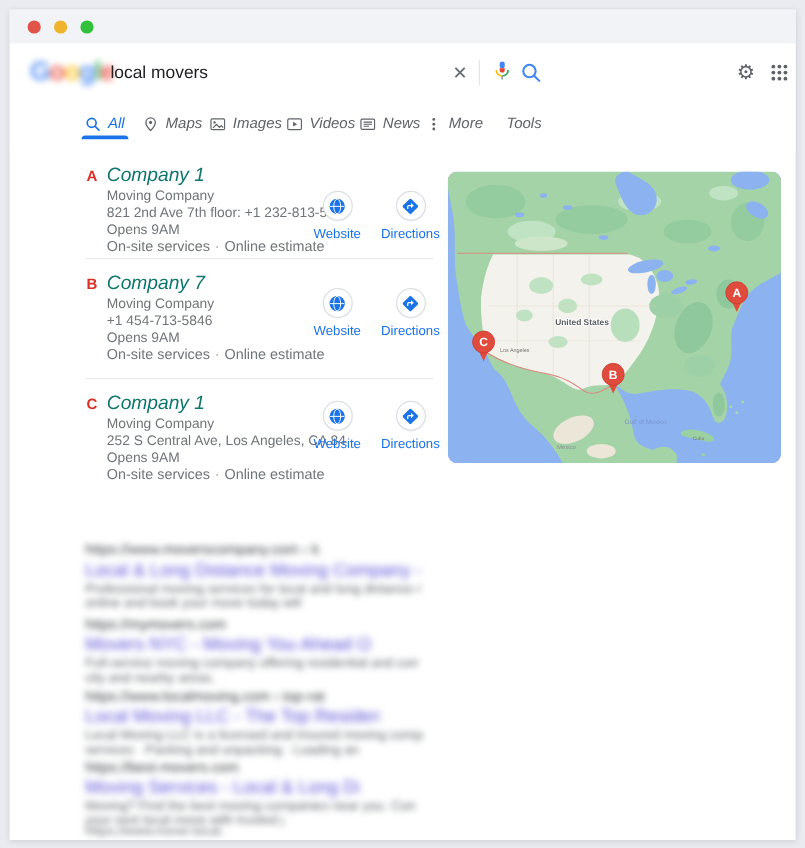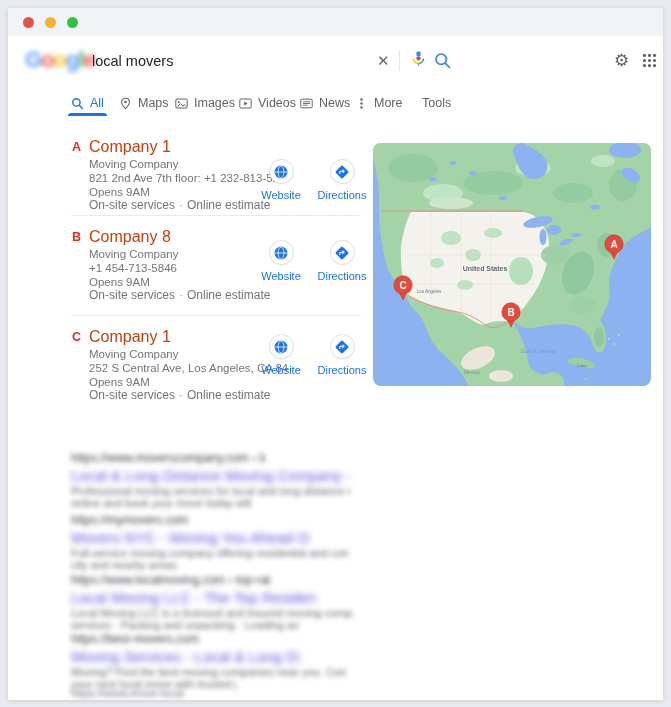--- a/index.html
+++ b/index.html
@@ -28,30 +28,30 @@
   .query{position:absolute;left:84px;top:0;height:49px;display:flex;align-items:center;
     font-size:14.5px;color:#202124;width:270px;}
   .hicon{position:absolute;top:0;height:49px;display:flex;align-items:center;cursor:pointer;}
   .clear-x{left:369px;font-size:15px;color:#646a71;}
   .vsep{position:absolute;left:391px;top:14px;width:1px;height:21px;background:#e3e6ea;}
   .mic{left:402px}.mag{left:425px}.gear{left:606px;font-size:17px;color:#5f6368;}
   .apps{left:634px}
   
   .tabsbar{position:absolute;left:0;top:77px;width:655px;height:41px;background:#fff;}
   .tab{position:absolute;top:9px;display:flex;align-items:center;gap:6px;
-    font-size:12.5px;color:#5f6368;cursor:pointer;height:18px;}
+    font-size:12.5px;color:#5f6368;cursor:pointer;height:18px;font-style:italic;}
   .tab svg{flex:0 0 auto;}
   .tab.active{color:#1a73e8;}
   .tab.active::after{content:"";position:absolute;left:-3px;right:-3px;top:19px;height:3px;
     background:#1a73e8;border-radius:3px 3px 0 0;}
   
   .lp-item{position:absolute;left:63px;width:300px;}
   .lp-marker{position:absolute;left:1px;top:3px;font-size:12.5px;font-weight:700;color:#d93025;}
   .lp-body{margin-left:18px;}
-  .lp-name{font-size:16px;line-height:20px;color:#c2410c;font-weight:500;cursor:pointer;}
+  .lp-name{font-size:16px;line-height:20px;color:#0f766e;font-weight:500;cursor:pointer;font-style:italic;}
   .lp-meta{font-size:11.5px;line-height:14px;color:#70757a;white-space:nowrap;overflow:hidden;max-width:200px;}
   .lp-services{font-size:12px;line-height:13px;color:#70757a;}
   .lp-sep{padding:0 4px;color:#9aa0a6;}
   .lp-divider{position:absolute;left:63px;width:290px;height:1px;background:#e9eaee;}
   .lp-actions{position:absolute;width:100px;display:flex;gap:25px;}
   .actbtn{display:flex;flex-direction:column;align-items:center;gap:5px;cursor:pointer;width:36px;}
   .actcircle{width:23px;height:23px;border-radius:50%;background:#fff;border:1px solid #dbdfe4;
     display:flex;align-items:center;justify-content:center;box-shadow:0 1px 1px rgba(0,0,0,.04);}
   .actlabel{font-size:11px;color:#1a73e8;}
   
@@ -200,21 +200,21 @@
         </div>
       <span class="actlabel">Directions</span>
     </div>
   </div>
 
   <div class="lp-divider" style="top:207px"></div>
 
   <div class="lp-item" style="top:219px">
     <span class="lp-marker">B</span>
     <div class="lp-body">
-      <div class="lp-name">Company 8</div>
+      <div class="lp-name">Company 7</div>
       <div class="lp-meta">Moving Company</div>
       <div class="lp-meta">+1 454-713-5846</div>
       <div class="lp-meta">Opens 9AM</div>
       <div class="lp-services"><span>On-site services</span><span class="lp-sep">·</span><span>Online estimate</span></div>
     </div>
   </div>
   <div class="lp-actions" style="left:255px;top:232px">
     <div class="actbtn">
       <div class="actcircle">
           <svg width="16" height="16" viewBox="0 0 20 20">

